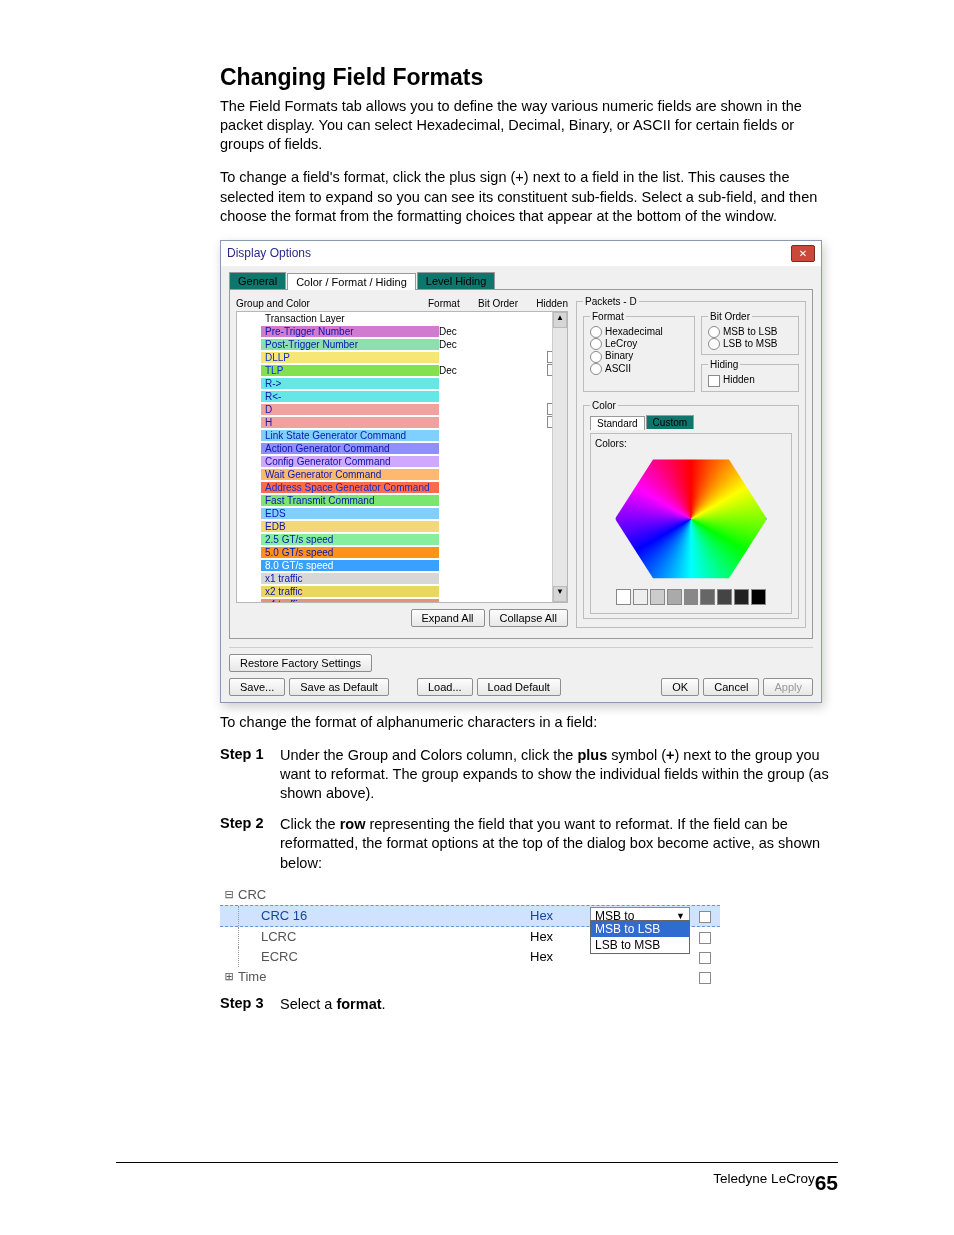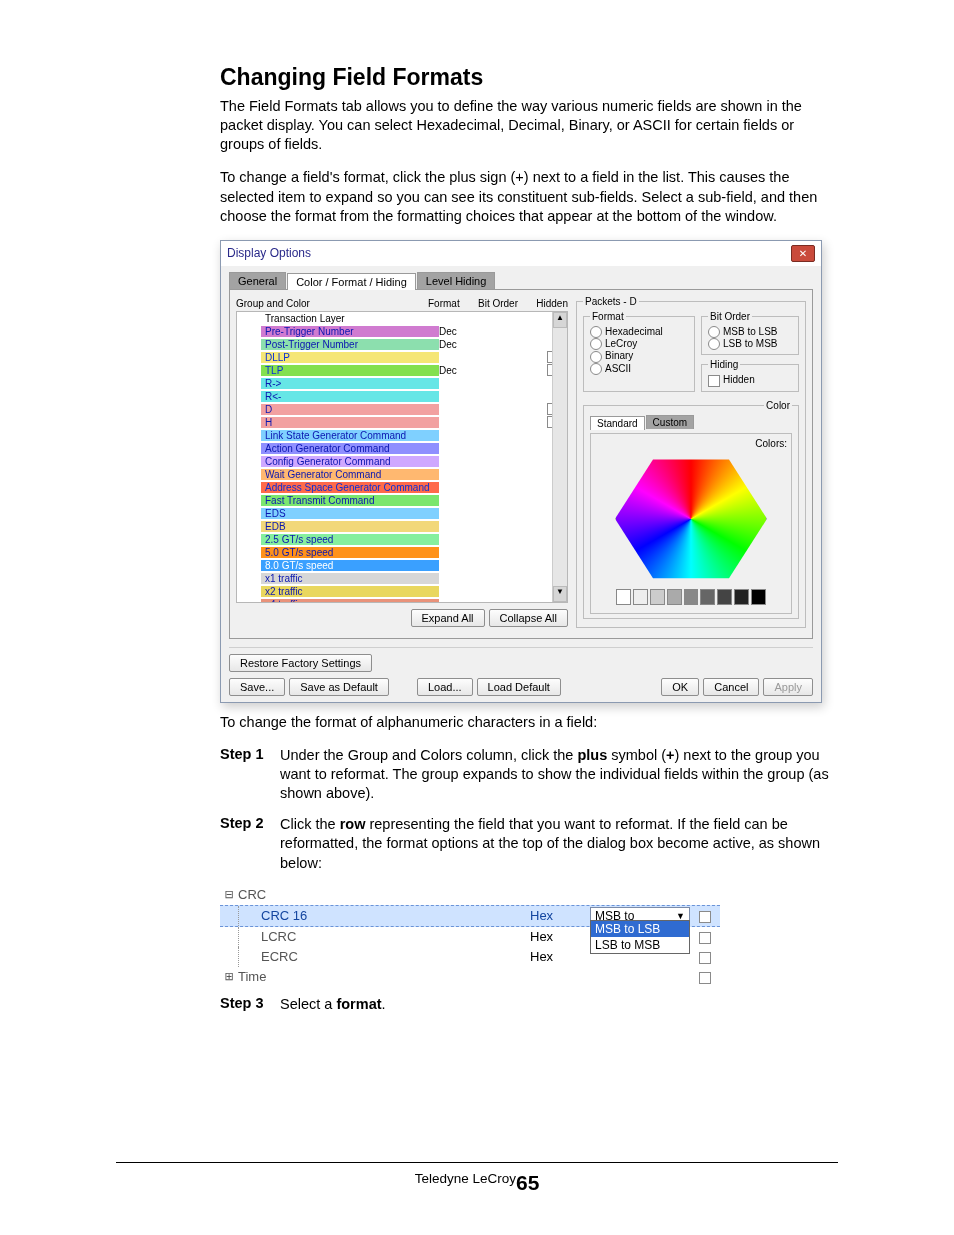--- a/index.html
+++ b/index.html
@@ -67,21 +67,21 @@
     justify-content: center;
     font-size: 10px;
   }
   .tabstrip {
     display: flex;
     gap: 1px;
     padding: 6px 8px 0 8px;
   }
   .tab {
     border: 1px solid #9a9a9a;
-    background: #a3a3a3;
+    background: #0f766e;
     padding: 2px 8px;
     font-size: 11px;
     border-bottom: none;
   }
   .tab.active { background: #fff; position: relative; top: 1px; }
   .tabpanel {
     border: 1px solid #9a9a9a;
     margin: 0 8px 8px 8px;
     padding: 6px;
     background: #f0f0f0;
@@ -207,21 +207,21 @@
   .sel-blue { color:#1446a0; }
   .step { font-size:14.5px; margin:0 0 12px 0; display:flex; }
   .step-label { font-weight:bold; width:60px; flex:none; }
   .step-body { flex:1; line-height:1.32; }
   .footer {
     position: absolute;
     bottom: 40px;
     left: 116px; right: 116px;
     border-top: 1.5px solid #000;
     padding-top: 8px;
-    display: flex; justify-content: center;
+    display: flex; justify-content: flex-end;
     font-size: 13.5px;
   }
   .footer .pg { font-weight: bold; font-size: 21px; }
 </style>
 </head>
 <body>
 
 <div class="page">
 
 
@@ -416,21 +416,21 @@
                   <legend>Bit Order</legend>
                   <div><span class="radio"></span><span>MSB to LSB</span></div>
                   <div><span class="radio"></span><span>LSB to MSB</span></div>
                 </fieldset>
                 <fieldset>
                   <legend>Hiding</legend>
                   <div><span class="cb"></span><span>Hidden</span></div>
                 </fieldset>
               </div>
             </div>
-            <fieldset style="margin-top:4px;text-align:right;">
+            <fieldset style="margin-top:4px;">
               <legend>Color</legend>
               <div class="sub-tabs">
                 <span class="tab active">Standard</span>
                 <span class="tab">Custom</span>
               </div>
               <div style="border:1px solid #bdbdbd; padding:4px;">
                 <div>Colors:</div>
                 <div class="hexpick"></div>
                 <div class="grays">
                   <span style="background:#fff"></span>

